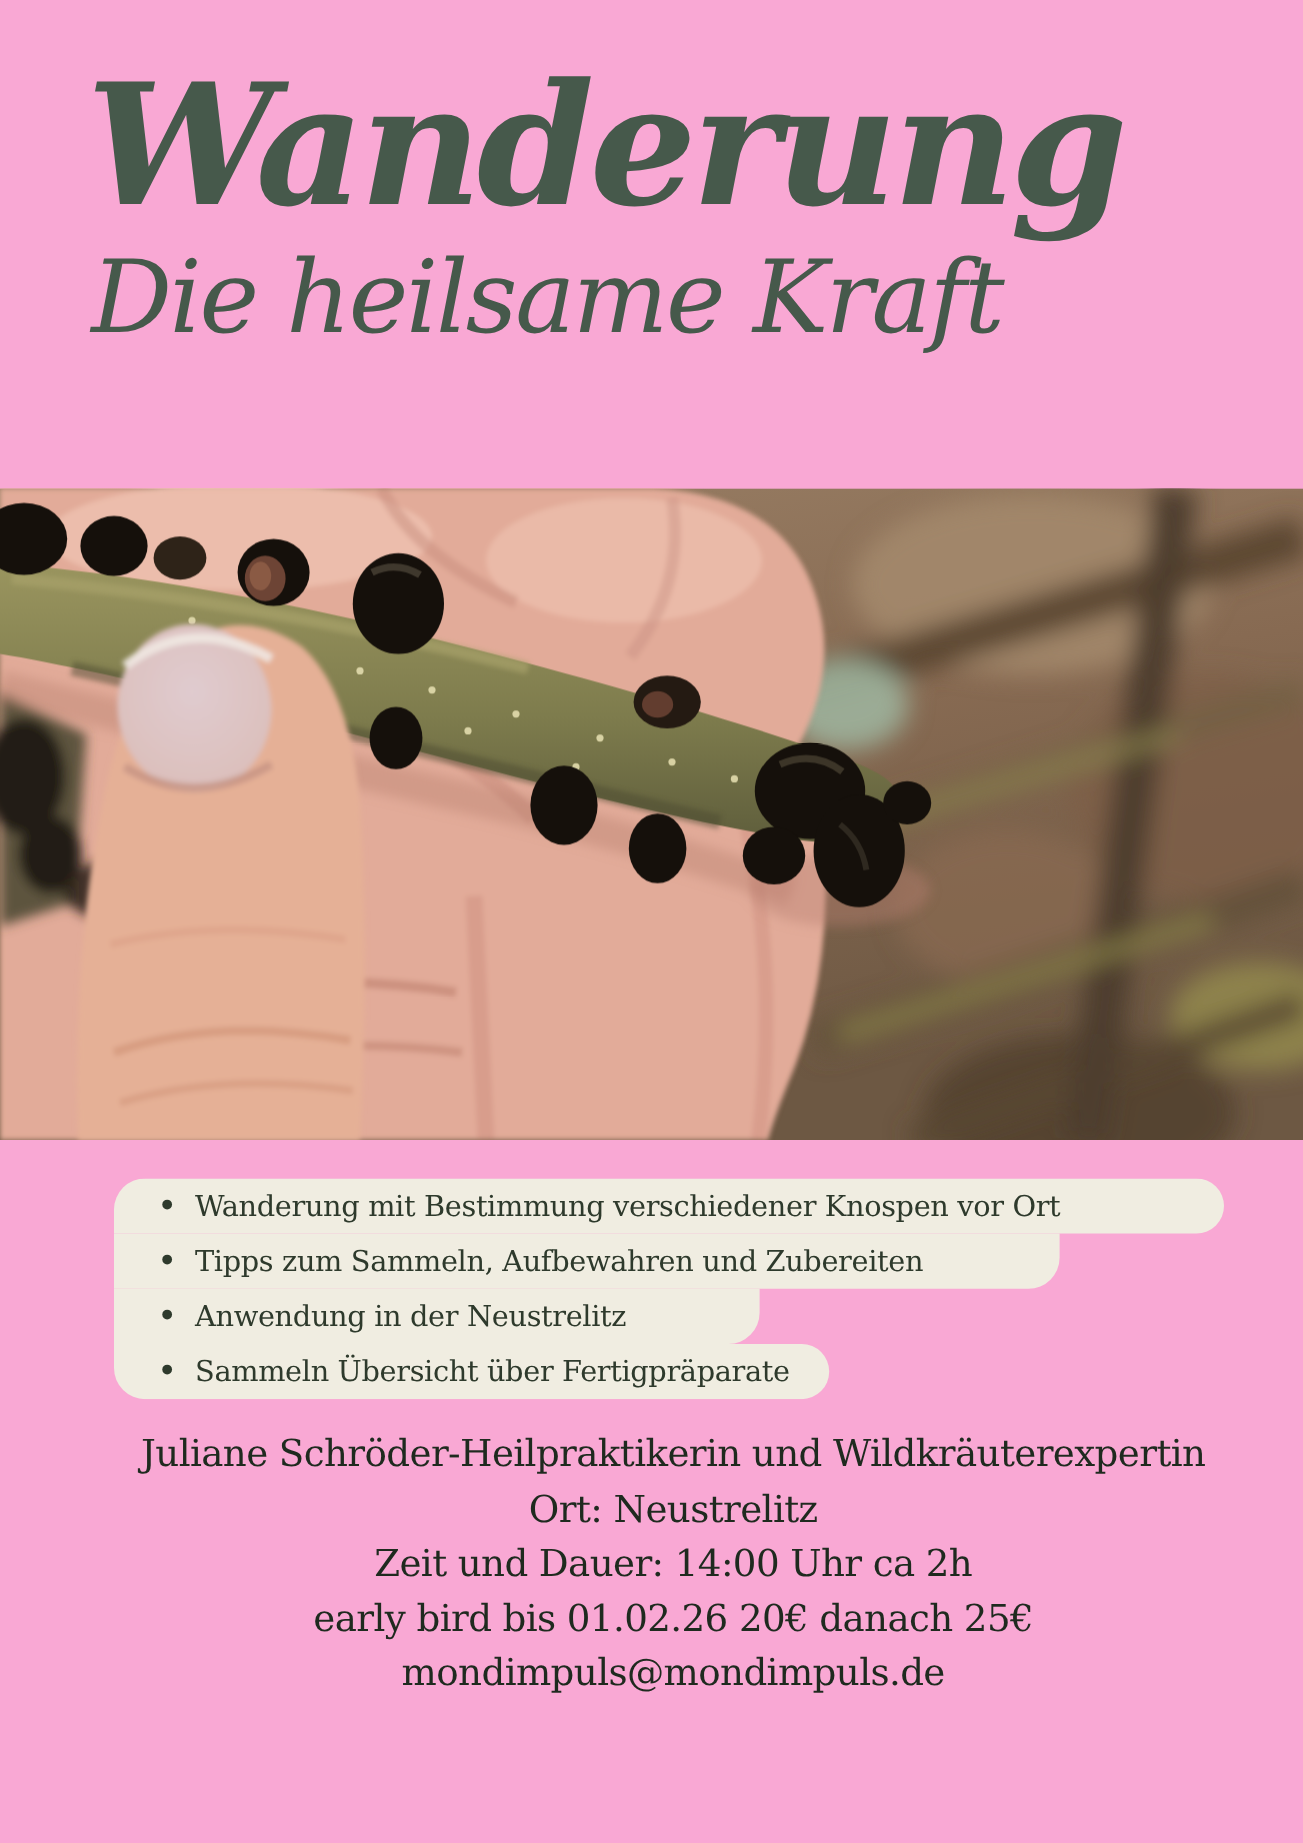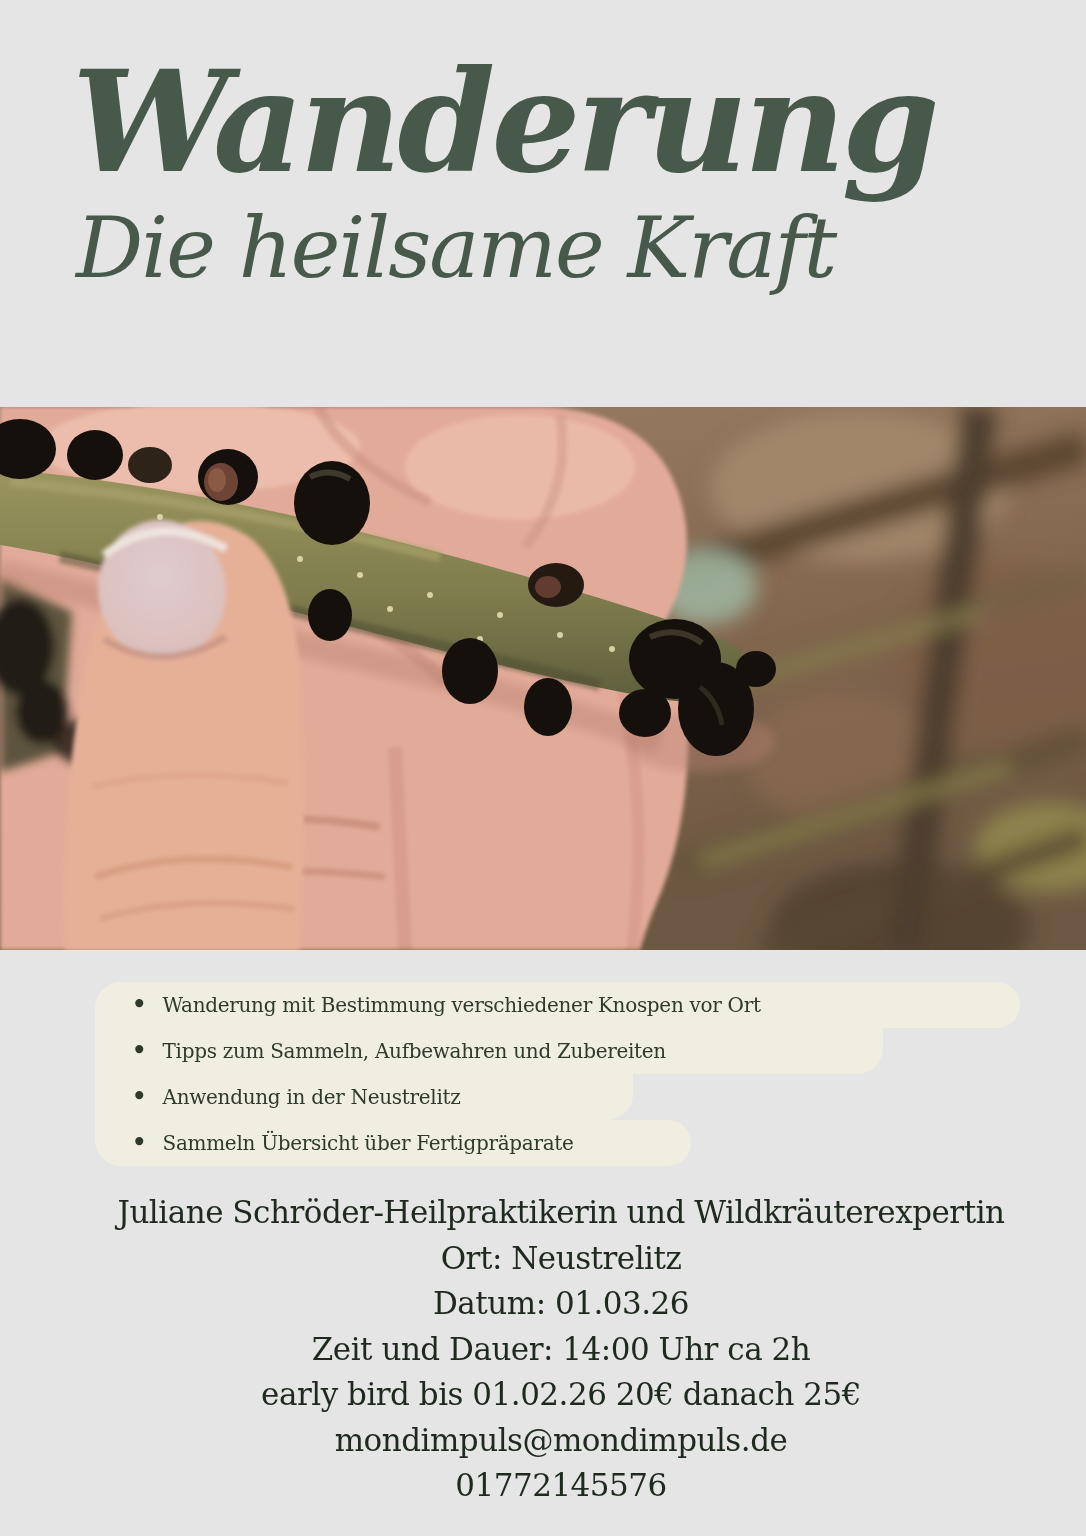--- a/index.html
+++ b/index.html
@@ -4,21 +4,21 @@
 <style>
   html, body {
     margin: 0;
     padding: 0;
     background: #92a685;
   }
   .poster {
     position: relative;
     width: 1086px;
     height: 1536px;
-    background: #e5e5e5;
+    background: #f9a8d4;
     overflow: hidden;
     font-family: "DejaVu Serif", serif;
   }
   .title {
     position: absolute;
     left: 72px;
     top: 52px;
     margin: 0;
     font-size: 140px;
     line-height: 1.0;
@@ -68,21 +68,21 @@
   .bar2 { width: 788px; border-radius: 0 0 26px 0; }
   .bar3 { width: 538px; border-radius: 0 0 26px 0; }
   .bar4 { width: 596px; border-radius: 0 26px 26px 0; }
   .dot {
     font-size: 28px;
     color: #2e3a2c;
     margin-right: 15px;
     line-height: 46px;
   }
   .btxt {
-    font-size: 20px;
+    font-size: 24px;
     letter-spacing: -0.3px;
     color: #2e3a2c;
     line-height: 46px;
   }
   .details {
     position: absolute;
     left: 0;
     top: 1190px;
     width: 1086px;
     text-align: center;
@@ -247,20 +247,18 @@
     </div>
     <div class="bar bar4">
       <span class="dot">•</span>
       <span class="btxt">Sammeln Übersicht über Fertigpräparate</span>
     </div>
   </div>
 
   <div class="details">
     <div class="dline">Juliane Schröder-Heilpraktikerin und Wildkräuterexpertin</div>
     <div class="dline">Ort: Neustrelitz</div>
-    <div class="dline">Datum: 01.03.26</div>
     <div class="dline">Zeit und Dauer: 14:00 Uhr ca 2h</div>
     <div class="dline">early bird bis 01.02.26 20€ danach 25€</div>
     <div class="dline">mondimpuls@mondimpuls.de</div>
-    <div class="dline">01772145576</div>
   </div>
 
 </div>
 
 </body></html>

